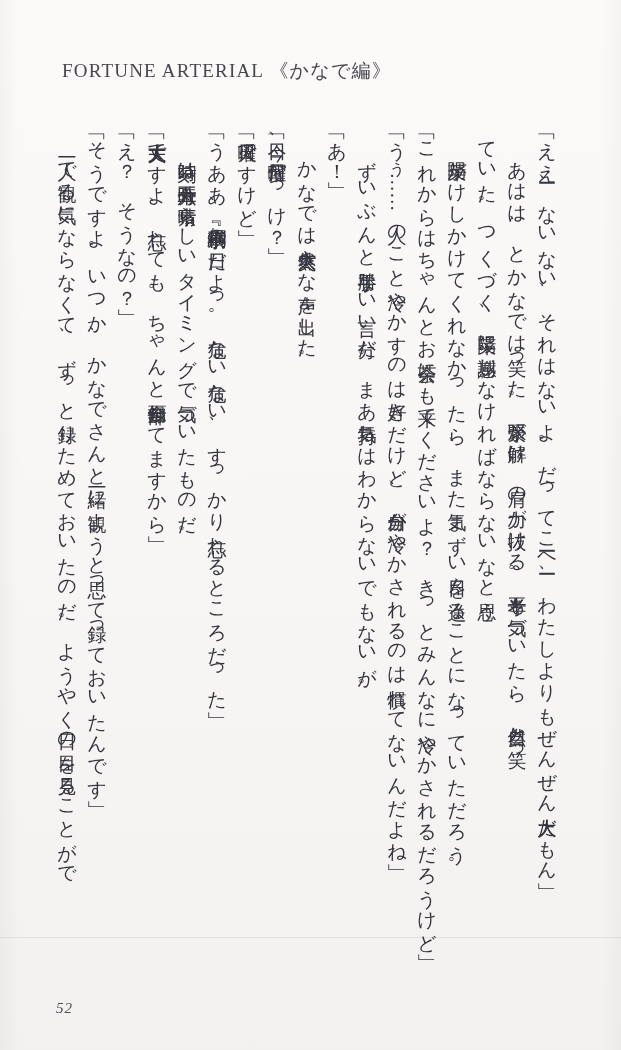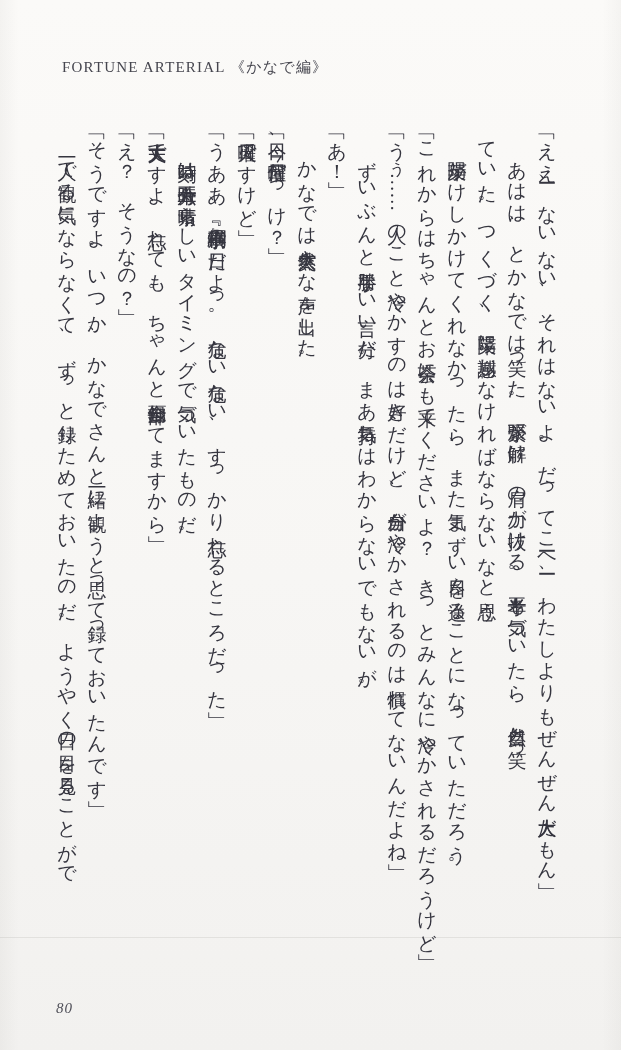--- a/index.html
+++ b/index.html
@@ -17,21 +17,21 @@
     font-family: "Liberation Serif", "DejaVu Serif", serif;
   }
   .page {
     position: absolute;
     inset: 0;
   }
   .running-header {
     position: absolute;
     left: 62px;
     top: 58px;
-    font-size: 15px;
+    font-size: 19px;
     letter-spacing: 1.2px;
     color: #46464f;
     white-space: nowrap;
   }
   .text-block {
     position: absolute;
     top: 128px;
     left: 46px;
     width: 516px;
     height: 852px;
@@ -87,15 +87,15 @@
     <p>「うああ、『横綱刑事』の日だよっ。危ない危ない、すっかり忘れるところだった」</p>
     <p>　時刻は六時五十分。素晴らしいタイミングで気づいたものだ。</p>
     <p>「大丈夫ですよ、忘れても。ちゃんと全部録画してますから」</p>
     <p>「え？　そうなの？」</p>
     <p>「そうですよ。いつか、かなでさんと一緒に観ようと思って録っておいたんです」</p>
     <p>　一人で観る気にならなくて、ずっと録りためておいたのだ。ようやく日の目を見ることがで</p>
   </div>
 
   <div class="scan-seam"></div>
 
-  <div class="page-number">80</div>
+  <div class="page-number">52</div>
 
 </div>
 
 </body></html>

